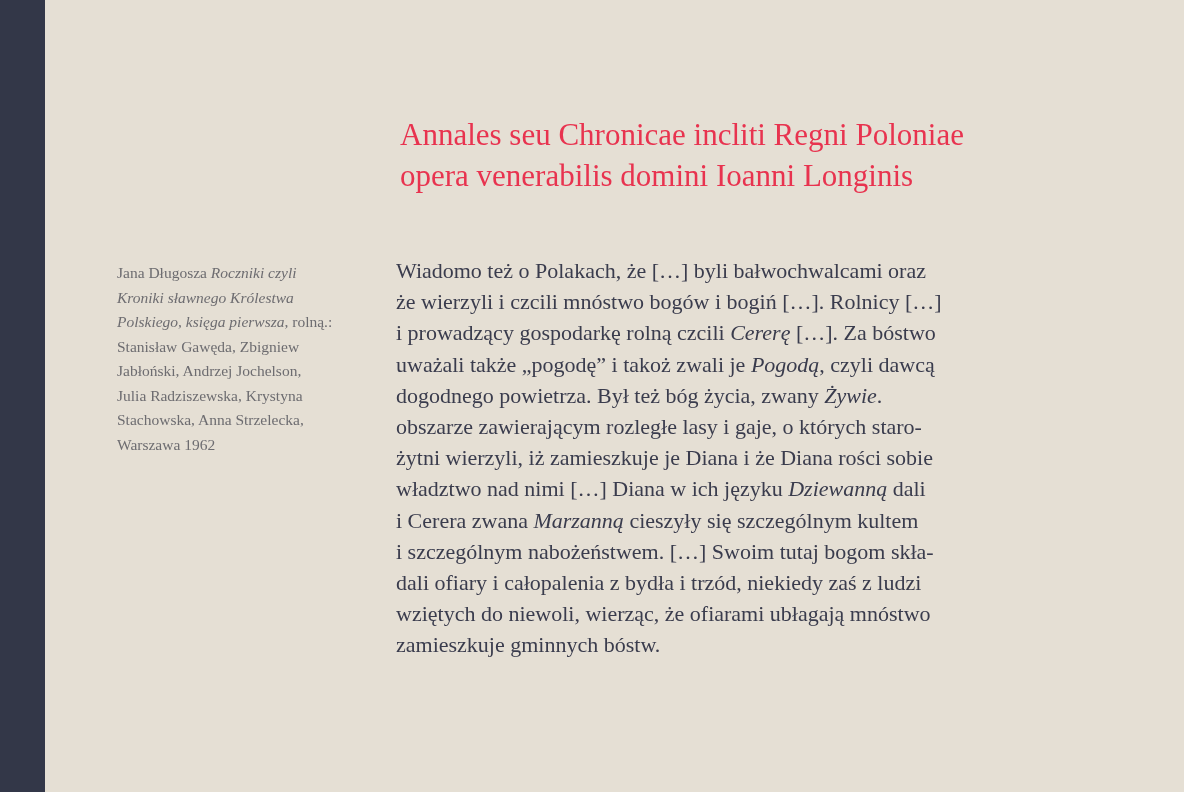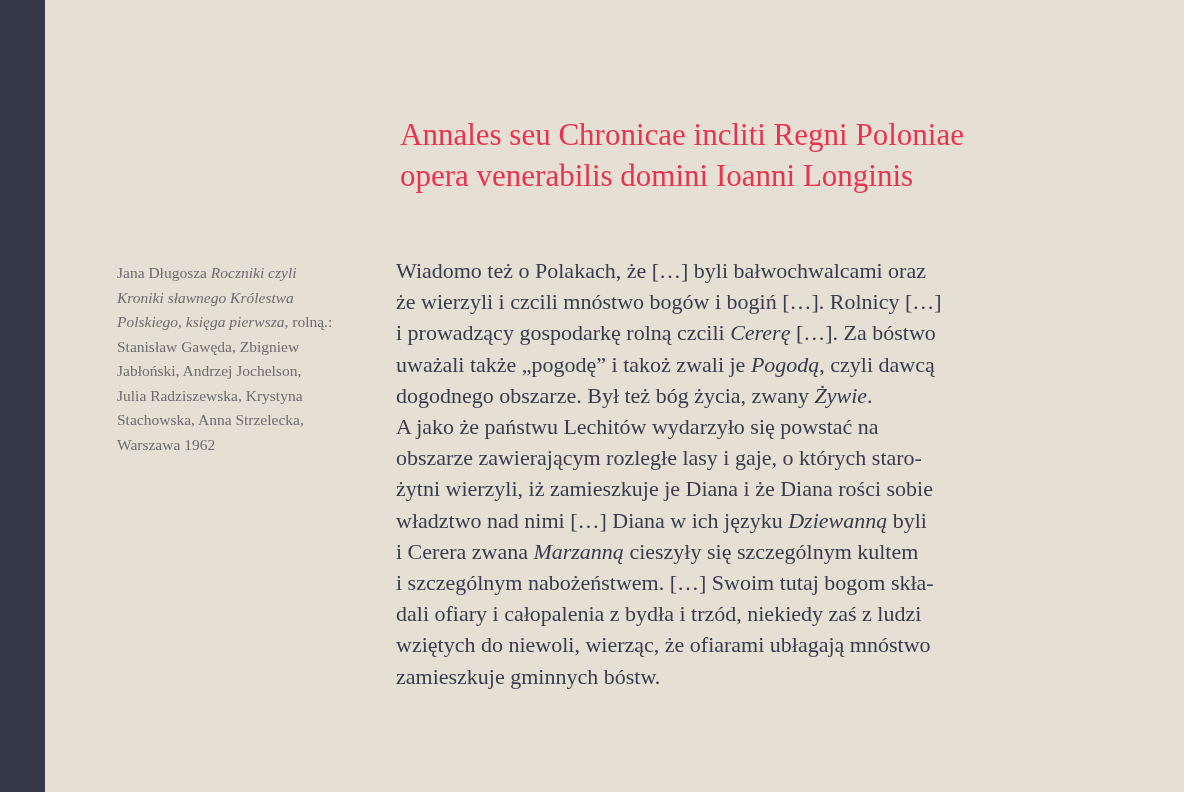--- a/index.html
+++ b/index.html
@@ -57,23 +57,22 @@
   <span class="line"><span>Julia Radziszewska, Krystyna</span><em></em><span></span></span>
   <span class="line"><span>Stachowska, Anna Strzelecka,</span><em></em><span></span></span>
   <span class="line"><span>Warszawa 1962</span><em></em><span></span></span>
 </div>
 
 <div class="body-text">
   <span class="line"><span>Wiadomo też o Polakach, że […] byli bałwochwalcami oraz</span><em></em><span></span></span>
   <span class="line"><span>że wierzyli i czcili mnóstwo bogów i bogiń […]. Rolnicy […]</span><em></em><span></span></span>
   <span class="line"><span>i prowadzący gospodarkę rolną czcili </span><em>Cererę</em><span> […]. Za bóstwo</span></span>
   <span class="line"><span>uważali także „pogodę” i takoż zwali je </span><em>Pogodą</em><span>, czyli dawcą</span></span>
-  <span class="line"><span>dogodnego obszarze. Był też bóg życia, zwany </span><em>Żywie</em><span>.</span></span>
-  <span class="line"><span>A jako że państwu Lechitów wydarzyło się powstać na</span><em></em><span></span></span>
+  <span class="line"><span>dogodnego powietrza. Był też bóg życia, zwany </span><em>Żywie</em><span>.</span></span>
   <span class="line"><span>obszarze zawierającym rozległe lasy i gaje, o których staro-</span><em></em><span></span></span>
   <span class="line"><span>żytni wierzyli, iż zamieszkuje je Diana i że Diana rości sobie</span><em></em><span></span></span>
-  <span class="line"><span>władztwo nad nimi […] Diana w ich języku </span><em>Dziewanną</em><span> byli</span></span>
+  <span class="line"><span>władztwo nad nimi […] Diana w ich języku </span><em>Dziewanną</em><span> dali</span></span>
   <span class="line"><span>i Cerera zwana </span><em>Marzanną</em><span> cieszyły się szczególnym kultem</span></span>
   <span class="line"><span>i szczególnym nabożeństwem. […] Swoim tutaj bogom skła-</span><em></em><span></span></span>
   <span class="line"><span>dali ofiary i całopalenia z bydła i trzód, niekiedy zaś z ludzi</span><em></em><span></span></span>
   <span class="line"><span>wziętych do niewoli, wierząc, że ofiarami ubłagają mnóstwo</span><em></em><span></span></span>
   <span class="line"><span>zamieszkuje gminnych bóstw.</span><em></em><span></span></span>
 </div>
 
 </body></html>

